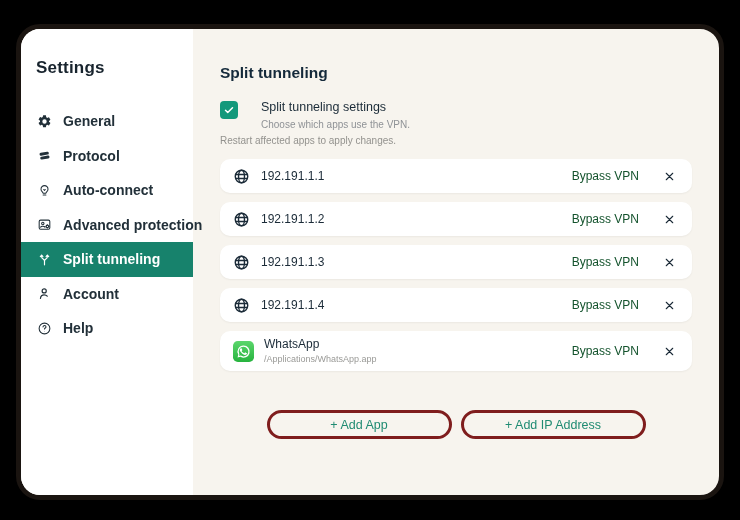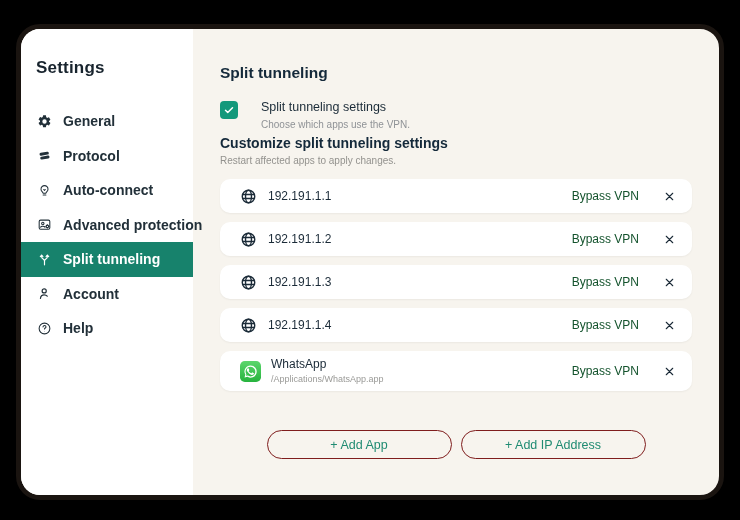--- a/index.html
+++ b/index.html
@@ -59,41 +59,41 @@
   .toggle-label { font-size:12.5px; font-weight:500; color:#1b2b38; line-height:15px; }
   .toggle-desc { font-size:10px; color:#8f9296; margin-top:4px; }
   .section-title { font-size:14px; font-weight:700; color:#14293a; margin-bottom:4px; }
   .section-desc { font-size:10px; color:#93928e; margin-bottom:13px; }
   .rows { display:flex; flex-direction:column; gap:9px; }
   .row {
     background:#ffffff;
     border-radius:10px;
     height:34px;
     display:flex; align-items:center;
-    padding:0 15px 0 20px;
+    padding:0 15px 0 13px;
     box-shadow:0 1px 2px rgba(25,20,17,.05);
   }
   .row.tall { height:40px; }
   .row .row-icn { width:17px; height:17px; margin-right:11px; display:flex; }
   .row .row-icn svg { width:17px; height:17px; }
   .row .app-icn { width:21px; height:21px; margin-right:10px; display:flex; }
   .row .app-icn svg { width:21px; height:21px; }
   .row-name { font-size:12px; font-weight:500; color:#1b2b38; line-height:13px; }
   .row-path { font-size:9px; color:#9a9a97; margin-top:3px; }
   .row .spacer { flex:1; }
   .row-mode { font-size:12px; font-weight:400; color:#14532d; margin-right:22px; cursor:pointer; }
   .close-btn {
     background:none; border:none; cursor:pointer;
     width:16px; height:16px; display:flex; align-items:center; justify-content:center; padding:0;
   }
   .close-btn svg { width:13px; height:13px; }
   .actions { display:flex; justify-content:center; gap:9px; margin-top:39px; }
   .pill-btn {
     width:185px; height:29px;
-    border:1px solid #7f1d1d;
+    border:3px solid #7f1d1d;
     border-radius:15px;
     background:transparent;
     color:#1f8b72;
     font-family:"Liberation Sans", sans-serif;
     font-size:12.5px; font-weight:500;
     cursor:pointer;
   }
 </style>
 </head>
 <body>
@@ -195,21 +195,20 @@
         <svg viewBox="0 0 24 24">
             <path d="M5 12.5l4.5 4.5L19 7.5" fill="none" stroke="#ffffff" stroke-width="3" stroke-linecap="round" stroke-linejoin="round"></path>
           </svg>
       </div>
       <div>
         <div class="toggle-label">Split tunneling settings</div>
         <div class="toggle-desc">Choose which apps use the VPN.</div>
       </div>
     </div>
 
-    <h3 class="section-title">Customize split tunneling settings</h3>
     <div class="section-desc">Restart affected apps to apply changes.</div>
 
     <div class="rows">
 
       <div class="row">
         <span class="row-icn">
           <svg viewBox="0 0 24 24" fill="none" stroke="#1b2b38" stroke-width="2">
               <circle cx="12" cy="12" r="8.8"></circle>
               <ellipse cx="12" cy="12" rx="4.2" ry="8.8"></ellipse>
               <path d="M3.6 9.2h16.8M3.6 14.8h16.8"></path>

